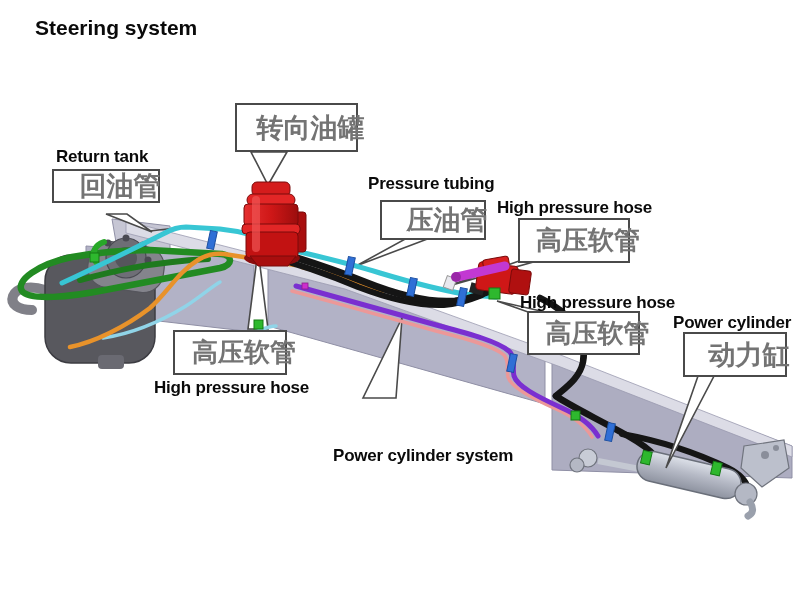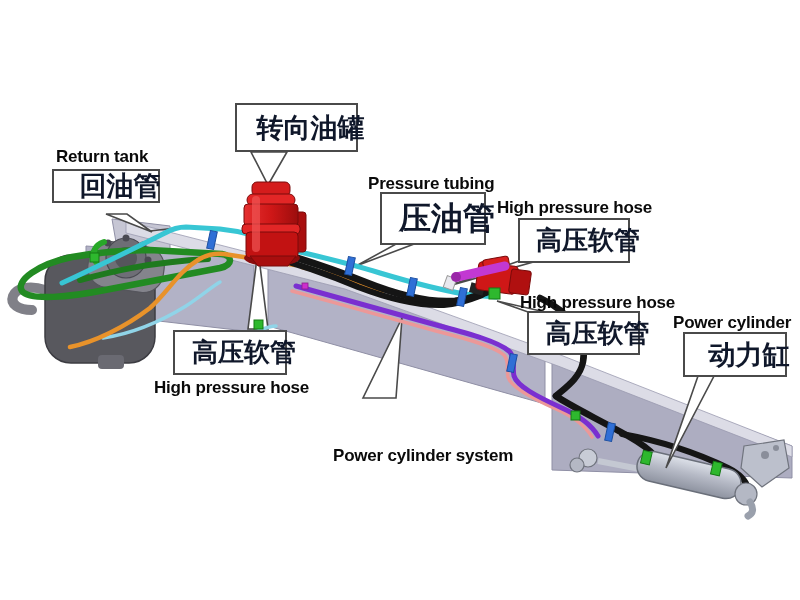--- a/index.html
+++ b/index.html
@@ -5,21 +5,21 @@
   html,body{margin:0;padding:0;background:#fff;}
   #stage{position:relative;width:800px;height:600px;background:#fff;overflow:hidden;
          font-family:"Liberation Sans","DejaVu Sans",sans-serif;}
   #art{position:absolute;left:0;top:0;z-index:1;}
   .lbl{position:absolute;z-index:3;font-weight:700;font-size:17px;color:#0a0a0a;
        white-space:nowrap;letter-spacing:-0.2px;}
   .title{position:absolute;z-index:3;font-weight:700;font-size:21px;color:#0a0a0a;
        white-space:nowrap;}
   .cbox{position:absolute;z-index:2;background:#fff;border:2px solid #4a4a4a;
         display:flex;align-items:center;justify-content:center;
-        font-weight:700;color:#0f172a;white-space:nowrap;box-sizing:border-box;padding-left:28px;}
+        font-weight:700;color:#737373;white-space:nowrap;box-sizing:border-box;padding-left:28px;}
 </style>
 </head>
 <body>
 
 <div id="stage">
 
 <svg id="art" width="800" height="600" viewBox="0 0 800 600">
   <defs>
     <linearGradient id="metal" x1="0" y1="0" x2="0" y2="1">
       <stop offset="0" stop-color="#dde1e9"></stop>
@@ -143,28 +143,29 @@
     <rect x="636" y="460" width="106" height="30" rx="15" fill="url(#metal)" stroke="#6a6f7a" stroke-width="1.5" transform="rotate(13 689 475)"></rect>
     <circle cx="746" cy="494" r="11" fill="#b4b8c4" stroke="#70747e" stroke-width="1.2"></circle>
     <path d="M750,502 q6,10 -2,14" fill="none" stroke="#9aa0ac" stroke-width="7" stroke-linecap="round"></path>
     <rect x="642" y="451" width="9" height="13" fill="#2eb82e" stroke="#157a15" stroke-width="1" transform="rotate(13 646 457)"></rect>
     <rect x="712" y="462" width="9" height="13" fill="#2eb82e" stroke="#157a15" stroke-width="1" transform="rotate(13 716 468)"></rect>
   </g>
 
   <polygon points="698,376 714,376 666,468" fill="#ffffff" stroke="#4a4a4a" stroke-width="1.6"></polygon>
 </svg>
 
+<div class="title" style="left:35px;top:16px">Steering system</div>
 
 <div class="cbox" style="left:235px;top:103px;width:123px;height:49px;font-size:27px">转向油罐</div>
 
 <div class="lbl" style="left:56px;top:147px">Return tank</div>
 <div class="cbox" style="left:52px;top:169px;width:108px;height:34px;font-size:27px">回油管</div>
 
 <div class="lbl" style="left:368px;top:174px">Pressure tubing</div>
-<div class="cbox" style="left:380px;top:192px;width:106px;height:53px;font-size:32px">压油管</div>
+<div class="cbox" style="left:380px;top:200px;width:106px;height:40px;font-size:27px">压油管</div>
 
 <div class="lbl" style="left:497px;top:198px">High pressure hose</div>
 <div class="cbox" style="left:518px;top:218px;width:112px;height:45px;font-size:26px">高压软管</div>
 
 <div class="lbl" style="left:520px;top:293px">High pressure hose</div>
 <div class="cbox" style="left:527px;top:311px;width:113px;height:44px;font-size:26px">高压软管</div>
 
 <div class="lbl" style="left:673px;top:313px">Power cylinder</div>
 <div class="cbox" style="left:683px;top:332px;width:104px;height:45px;font-size:27px">动力缸</div>
 

